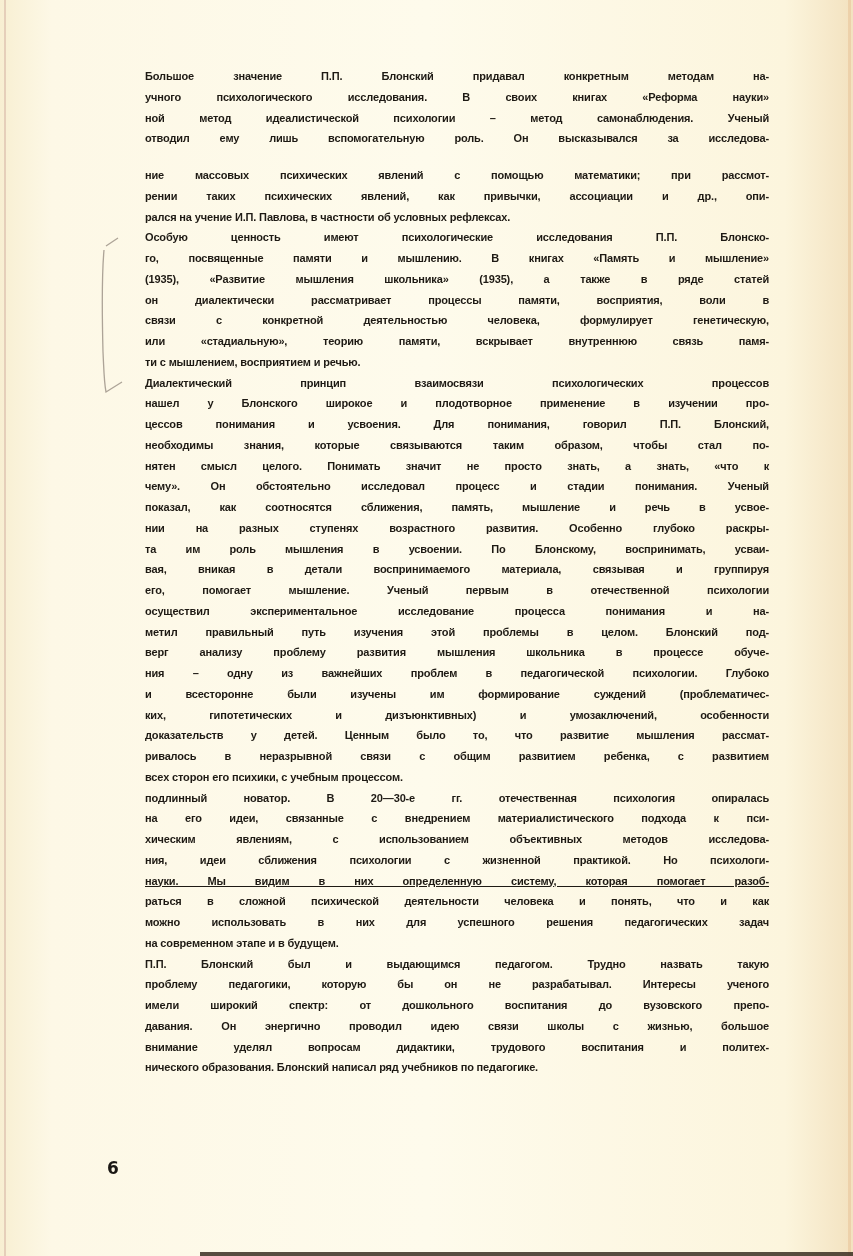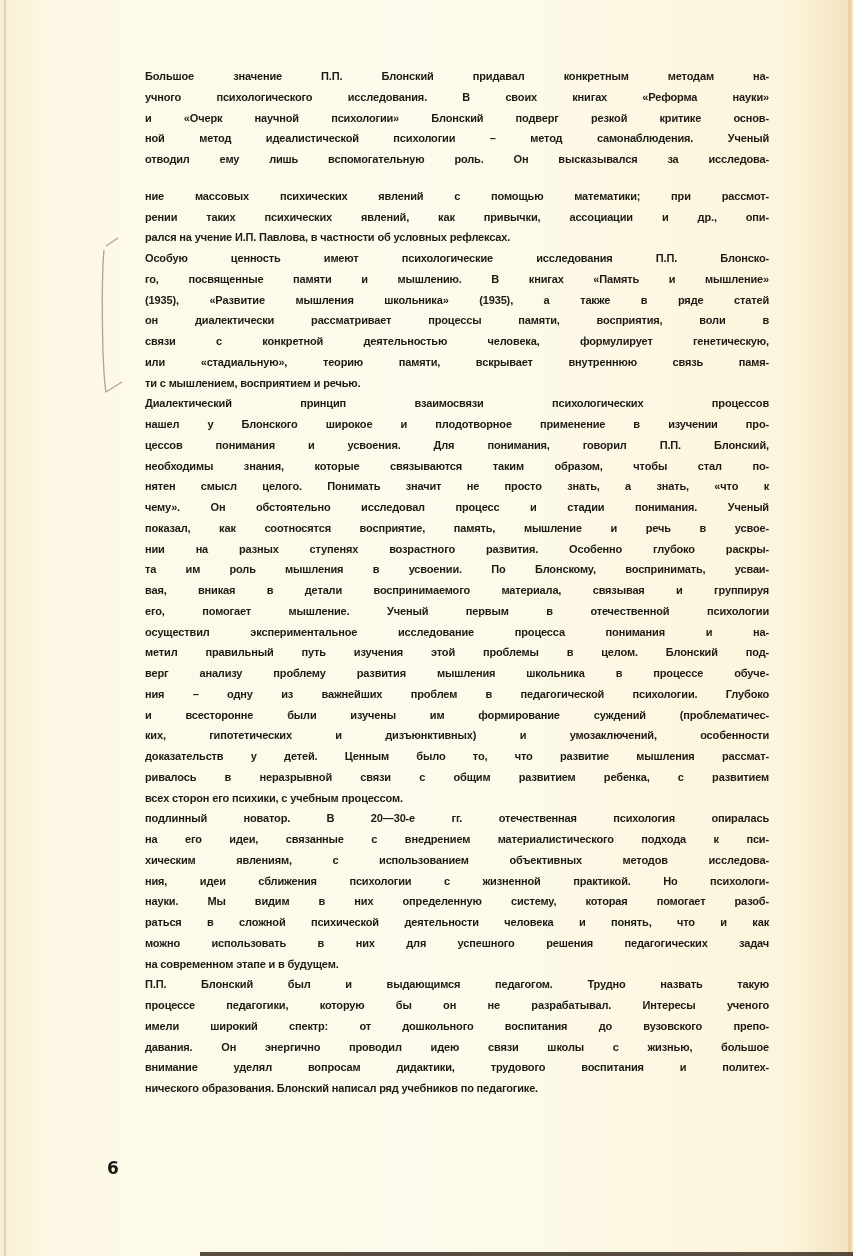--- a/index.html
+++ b/index.html
@@ -44,21 +44,20 @@
   <div class="edge-bottom"></div>
 
   <svg class="pencil-mark" viewBox="0 0 30 170">
     <path d="M22 6 L10 14 M8 18 C6 40 6 80 7 120 C8 140 8 150 10 160 L26 150" fill="none" stroke="#8a7f75" stroke-width="1.3" opacity="0.7"></path>
   </svg>
 
   <div class="text" id="body-text">
       <div class="para">
         <span class="ln first" style="display: block;">Большое значение П.П. Блонский придавал конкретным методам на-</span>
         <span class="ln" style="display: block;">учного психологического исследования. В своих книгах «Реформа науки»</span>
-        <span class="ln" style="display: block;">и «Очерк научной психологии» Блонский подверг резкой критике основ-</span>
         <span class="ln" style="display: block;">ной метод идеалистической психологии – метод самонаблюдения. Ученый</span>
         <span class="ln" style="display: block;">отводил ему лишь вспомогательную роль. Он высказывался за исследова-</span>
         <span class="ln" style="display: block; margin-top: 16px;">ние массовых психических явлений с помощью математики; при рассмот-</span>
         <span class="ln" style="display: block;">рении таких психических явлений, как привычки, ассоциации и др., опи-</span>
         <span class="ln last" style="display: block;">рался на учение И.П. Павлова, в частности об условных рефлексах.</span>
       </div>
       <div class="para">
         <span class="ln first" style="display: block;">Особую ценность имеют психологические исследования П.П. Блонско-</span>
         <span class="ln" style="display: block;">го, посвященные памяти и мышлению. В книгах «Память и мышление»</span>
         <span class="ln" style="display: block;">(1935), «Развитие мышления школьника» (1935), а также в ряде статей</span>
@@ -67,48 +66,48 @@
         <span class="ln" style="display: block;">или «стадиальную», теорию памяти, вскрывает внутреннюю связь памя-</span>
         <span class="ln last" style="display: block;">ти с мышлением, восприятием и речью.</span>
       </div>
       <div class="para">
         <span class="ln first" style="display: block;">Диалектический принцип взаимосвязи психологических процессов</span>
         <span class="ln" style="display: block;">нашел у Блонского широкое и плодотворное применение в изучении про-</span>
         <span class="ln" style="display: block;">цессов понимания и усвоения. Для понимания, говорил П.П. Блонский,</span>
         <span class="ln" style="display: block;">необходимы знания, которые связываются таким образом, чтобы стал по-</span>
         <span class="ln" style="display: block;">нятен смысл целого. Понимать значит не просто знать, а знать, «что к</span>
         <span class="ln" style="display: block;">чему». Он обстоятельно исследовал процесс и стадии понимания. Ученый</span>
-        <span class="ln" style="display: block;">показал, как соотносятся восприятие, память, мышление и речь в усвое-</span>
+        <span class="ln" style="display: block;">показал, как соотносятся сближения, память, мышление и речь в усвое-</span>
         <span class="ln" style="display: block;">нии на разных ступенях возрастного развития. Особенно глубоко раскры-</span>
         <span class="ln" style="display: block;">та им роль мышления в усвоении. По Блонскому, воспринимать, усваи-</span>
         <span class="ln" style="display: block;">вая, вникая в детали воспринимаемого материала, связывая и группируя</span>
         <span class="ln" style="display: block;">его, помогает мышление. Ученый первым в отечественной психологии</span>
         <span class="ln" style="display: block;">осуществил экспериментальное исследование процесса понимания и на-</span>
         <span class="ln" style="display: block;">метил правильный путь изучения этой проблемы в целом. Блонский под-</span>
         <span class="ln" style="display: block;">верг анализу проблему развития мышления школьника в процессе обуче-</span>
         <span class="ln" style="display: block;">ния – одну из важнейших проблем в педагогической психологии. Глубоко</span>
         <span class="ln" style="display: block;">и всесторонне были изучены им формирование суждений (проблематичес-</span>
         <span class="ln" style="display: block;">ких, гипотетических и дизъюнктивных) и умозаключений, особенности</span>
         <span class="ln" style="display: block;">доказательств у детей. Ценным было то, что развитие мышления рассмат-</span>
         <span class="ln" style="display: block;">ривалось в неразрывной связи с общим развитием ребенка, с развитием</span>
         <span class="ln last" style="display: block;">всех сторон его психики, с учебным процессом.</span>
       </div>
       <div class="para">
         <span class="ln" style="display: block;">подлинный новатор. В 20—30-е гг. отечественная психология опиралась</span>
         <span class="ln" style="display: block;">на его идеи, связанные с внедрением материалистического подхода к пси-</span>
         <span class="ln" style="display: block;">хическим явлениям, с использованием объективных методов исследова-</span>
         <span class="ln" style="display: block;">ния, идеи сближения психологии с жизненной практикой. Но психологи-</span>
-        <span class="ln" style="display: block;">науки. Мы видим в них определенную систему, которая помогает разоб-</span>
+        <span class="ln" style="display: block; text-decoration: underline;">науки. Мы видим в них определенную систему, которая помогает разоб-</span>
         <span class="ln" style="display: block;">раться в сложной психической деятельности человека и понять, что и как</span>
         <span class="ln" style="display: block;">можно использовать в них для успешного решения педагогических задач</span>
         <span class="ln last" style="display: block;">на современном этапе и в будущем.</span>
       </div>
       <div class="para">
         <span class="ln first" style="display: block;">П.П. Блонский был и выдающимся педагогом. Трудно назвать такую</span>
-        <span class="ln" style="display: block;">процессе педагогики, которую бы он не разрабатывал. Интересы ученого</span>
+        <span class="ln" style="display: block;">проблему педагогики, которую бы он не разрабатывал. Интересы ученого</span>
         <span class="ln" style="display: block;">имели широкий спектр: от дошкольного воспитания до вузовского препо-</span>
         <span class="ln" style="display: block;">давания. Он энергично проводил идею связи школы с жизнью, большое</span>
         <span class="ln" style="display: block;">внимание уделял вопросам дидактики, трудового воспитания и политех-</span>
         <span class="ln last" style="display: block;">нического образования. Блонский написал ряд учебников по педагогике.</span>
       </div>
     </div>
 
   <div class="page-num">6</div>
 </div>
 

